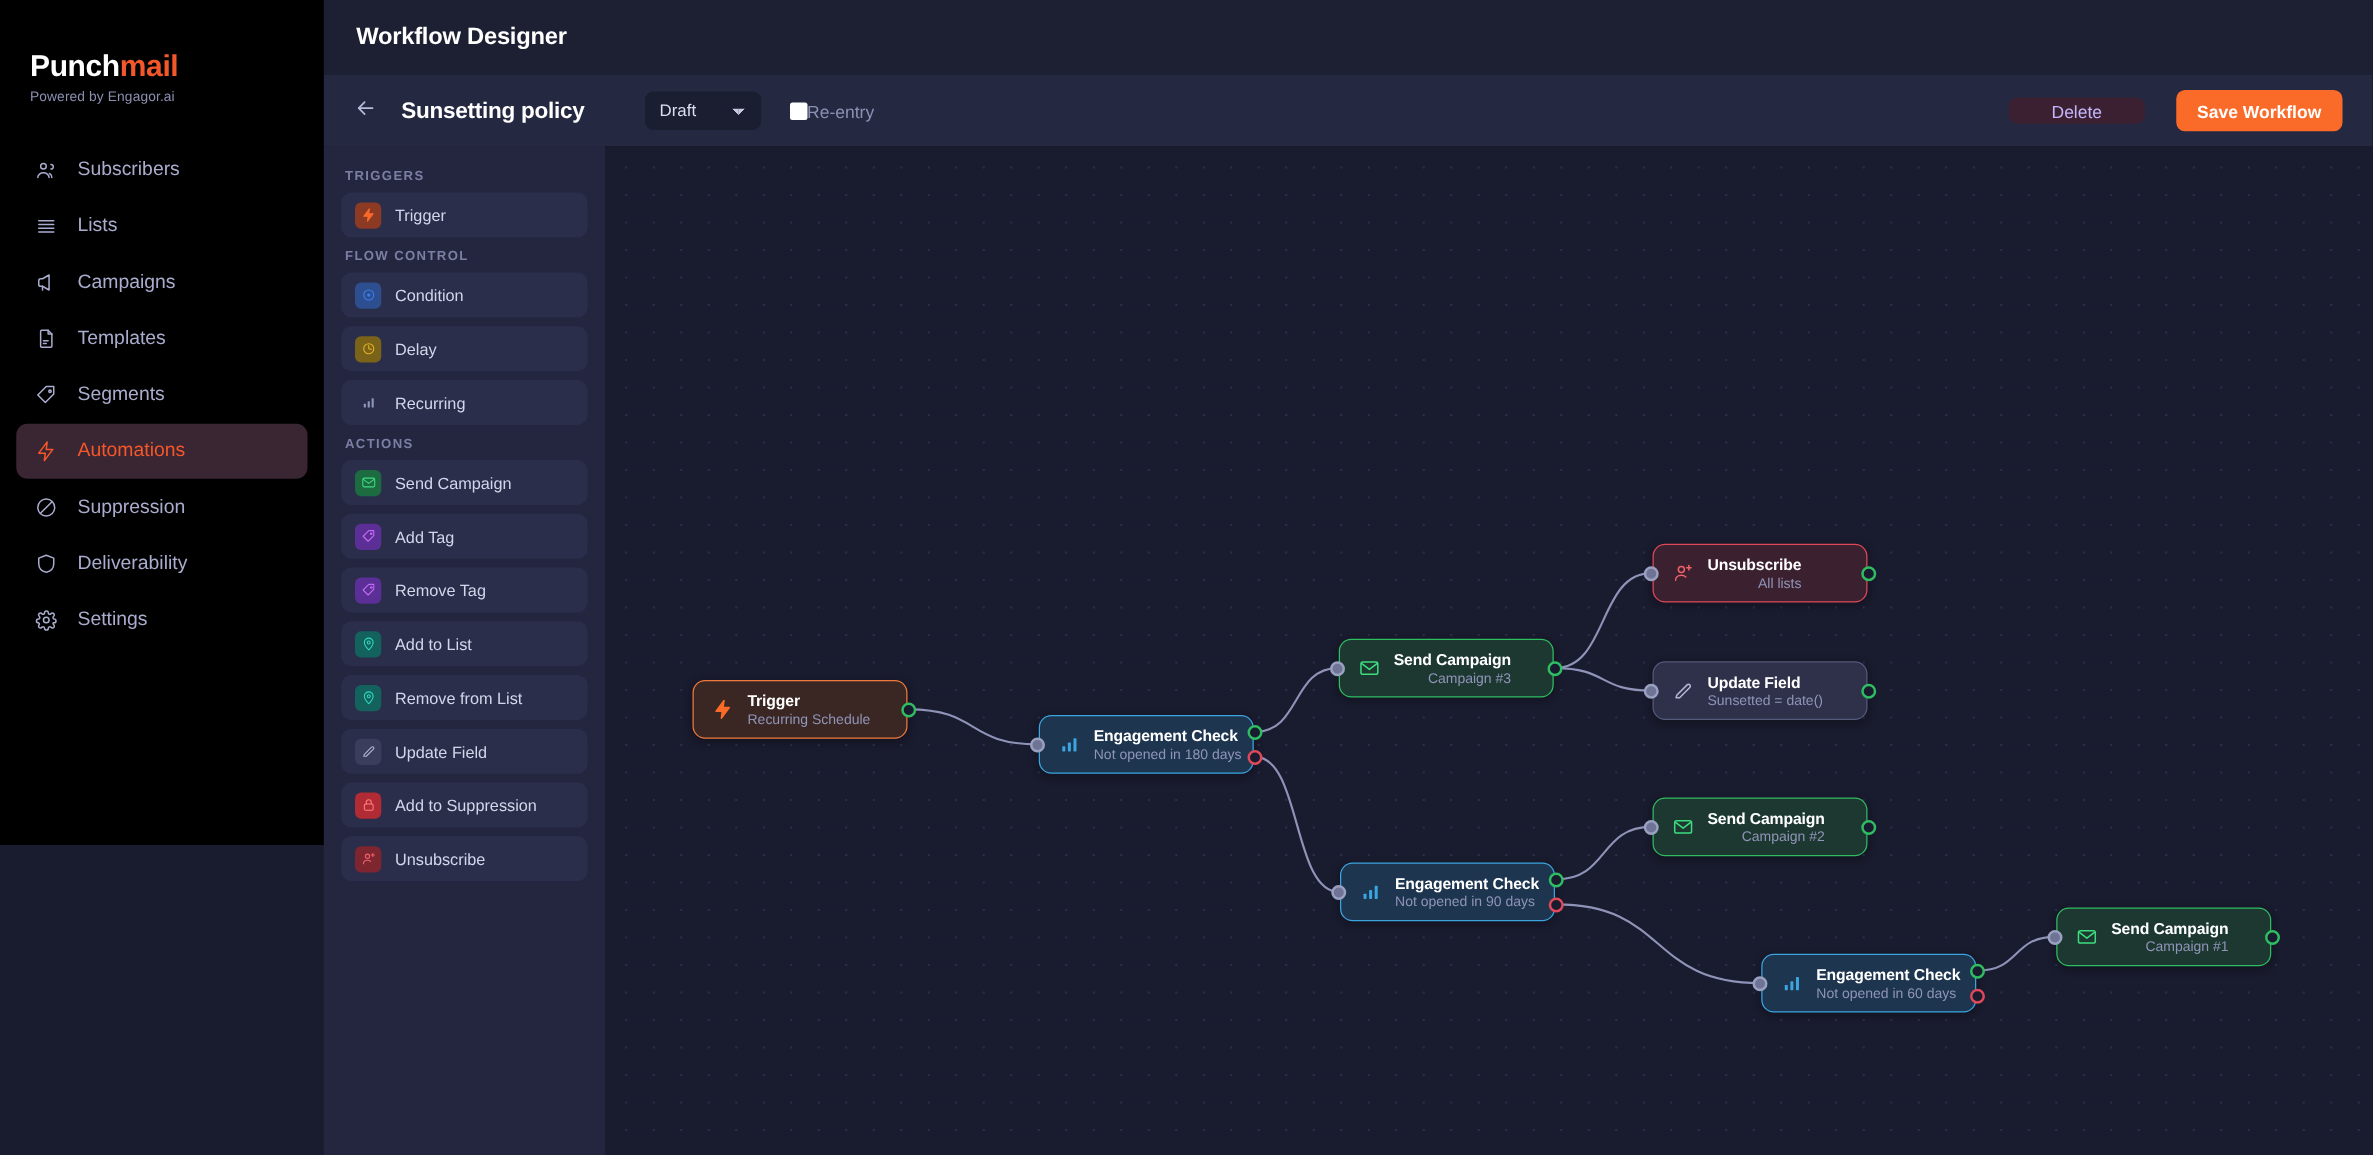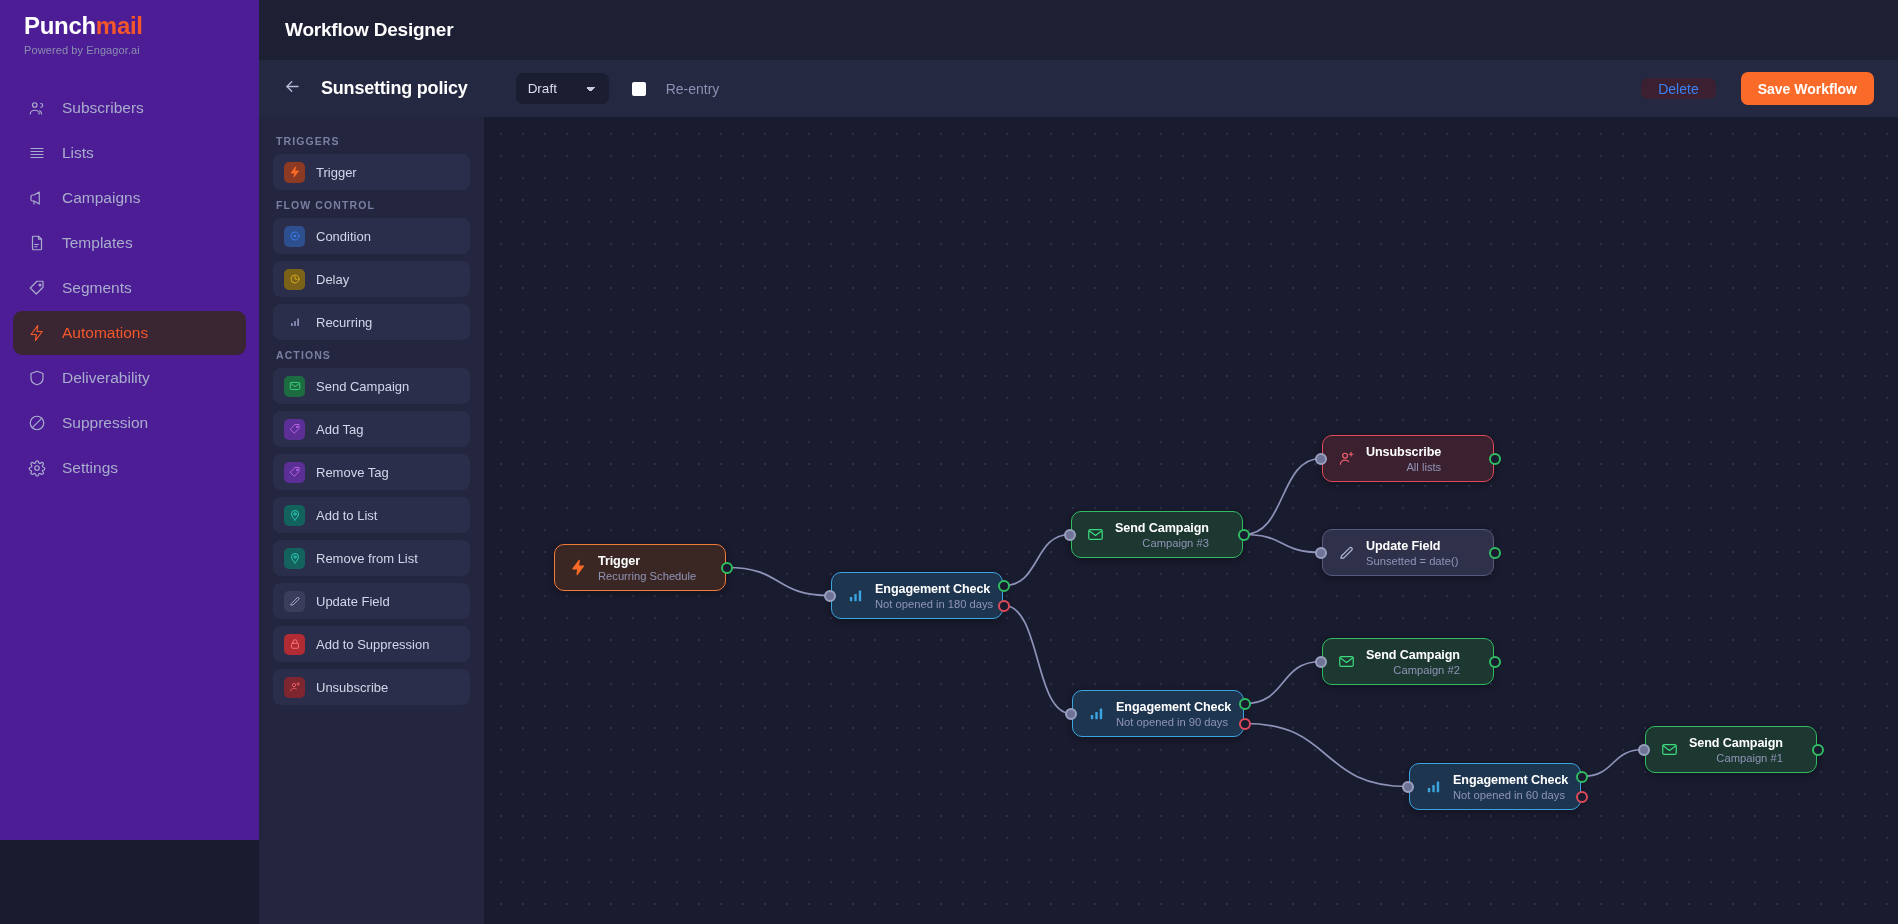--- a/index.html
+++ b/index.html
@@ -7,23 +7,23 @@
   html, body {
     width: 1898px; height: 924px;
     background: #191b2e;
     font-family: "Liberation Sans", sans-serif;
     overflow: hidden;
   }
   .app { display: flex; width: 1898px; height: 924px; }
 
   
   .sidebar {
-    width: 259px; height: 840px; flex: 0 0 259px;
-    background: #4c1d95;
-    padding-top: 2px;
+    width: 259px; height: 676px; flex: 0 0 259px;
+    background: #000000;
+    padding-top: 30px;
     position: relative;
   }
   .brand { padding: 10px 24px 2px 24px; }
   .brand-title { font-size: 24px; font-weight: bold; letter-spacing: -0.3px; }
   .brand-title .p1 { color: #ffffff; }
   .brand-title .p2 { color: #f4572a; }
   .brand-sub { font-size: 11px; color: #8b8fb0; margin-top: 4px; letter-spacing: 0.1px; }
 
   .nav { margin-top: 28px; padding: 0 13px; }
   .nav-item {
@@ -67,32 +67,32 @@
     border: none; border-radius: 7px;
     height: 31px; padding: 0 9px 0 12px;
     font-size: 13.5px; font-family: "Liberation Sans", sans-serif;
     cursor: pointer; min-width: 93px;
     -webkit-appearance: none; appearance: none;
     background-image: linear-gradient(45deg, transparent 50%, #c6c9e0 50%), linear-gradient(135deg, #c6c9e0 50%, transparent 50%);
     background-position: calc(100% - 18px) 14px, calc(100% - 13px) 14px;
     background-size: 5px 5px, 5px 5px;
     background-repeat: no-repeat;
   }
-  .reentry-wrap { display: flex; align-items: center; gap: 20px; margin-left: 9px; cursor: pointer; }
+  .reentry-wrap { display: flex; align-items: center; gap: 0; margin-left: 9px; cursor: pointer; }
   .reentry-box {
     width: 14px; height: 14px; background: #ffffff; border-radius: 2px;
     flex: 0 0 14px; cursor: pointer;
   }
   .reentry-label { color: #8c90b2; font-size: 14px; }
 
   .toolbar-spacer { flex: 1; }
   .btn { border: none; border-radius: 7px; cursor: pointer; font-family: "Liberation Sans", sans-serif; }
   .btn-delete {
-    background: #3a2030; color: #3b82f6;
-    height: 21px; padding: 0 17px; font-size: 14px;
+    background: #3a2030; color: #c4b5fd;
+    height: 21px; padding: 0 34px; font-size: 14px;
   }
   .btn-save {
     background: #fa6a28; color: #ffffff;
     height: 33px; padding: 0 17px; font-size: 14px; font-weight: bold;
     margin-left: 11px;
   }
 
   .body-row { flex: 1; display: flex; min-height: 0; }
 
   
@@ -227,33 +227,33 @@
           <span class="nav-ico">
             <svg viewBox="0 0 24 24" fill="none" stroke="#f4572a" stroke-width="1.7" stroke-linecap="round" stroke-linejoin="round">
               <polygon points="13,2 4,14 11,14 10,22 19,10 12,10"></polygon>
             </svg>
           </span>
           <span>Automations</span>
         </div>
         <div class="nav-item">
           <span class="nav-ico">
             <svg viewBox="0 0 24 24" fill="none" stroke="#a9adcd" stroke-width="1.7" stroke-linecap="round" stroke-linejoin="round">
-              <path d="M12 3l8 3v6c0 5-3.5 8-8 9-4.5-1-8-4-8-9V6z"></path>
-            </svg>
-          </span>
-          <span>Deliverability</span>
-        </div>
-        <div class="nav-item">
-          <span class="nav-ico">
-            <svg viewBox="0 0 24 24" fill="none" stroke="#a9adcd" stroke-width="1.7" stroke-linecap="round" stroke-linejoin="round">
               <circle cx="12" cy="12" r="9"></circle>
               <line x1="5.8" y1="18.2" x2="18.2" y2="5.8"></line>
             </svg>
           </span>
           <span>Suppression</span>
+        </div>
+        <div class="nav-item">
+          <span class="nav-ico">
+            <svg viewBox="0 0 24 24" fill="none" stroke="#a9adcd" stroke-width="1.7" stroke-linecap="round" stroke-linejoin="round">
+              <path d="M12 3l8 3v6c0 5-3.5 8-8 9-4.5-1-8-4-8-9V6z"></path>
+            </svg>
+          </span>
+          <span>Deliverability</span>
         </div>
         <div class="nav-item">
           <span class="nav-ico">
             <svg viewBox="0 0 24 24" fill="none" stroke="#a9adcd" stroke-width="1.7" stroke-linecap="round" stroke-linejoin="round">
               <circle cx="12" cy="12" r="3"></circle>
               <path d="M19.4 15a1.6 1.6 0 0 0 .3 1.8l.1.1a2 2 0 1 1-2.8 2.8l-.1-.1a1.6 1.6 0 0 0-2.7 1.1 2 2 0 1 1-4 0 1.6 1.6 0 0 0-2.7-1.1l-.1.1a2 2 0 1 1-2.8-2.8l.1-.1A1.6 1.6 0 0 0 3.6 15a2 2 0 1 1 0-4 1.6 1.6 0 0 0 1.1-2.7l-.1-.1a2 2 0 1 1 2.8-2.8l.1.1A1.6 1.6 0 0 0 10.2 4.4a2 2 0 1 1 4 0 1.6 1.6 0 0 0 2.7 1.1l.1-.1a2 2 0 1 1 2.8 2.8l-.1.1A1.6 1.6 0 0 0 20.4 11a2 2 0 1 1 0 4z"></path>
             </svg>
           </span>
           <span>Settings</span>
         </div>

